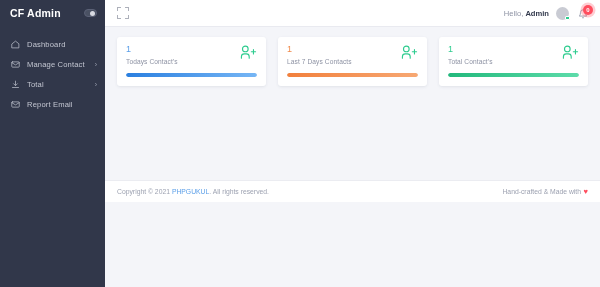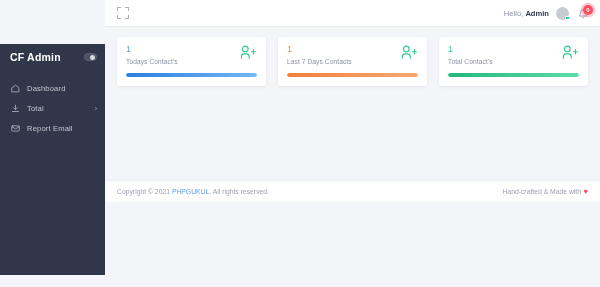--- a/index.html
+++ b/index.html
@@ -15,28 +15,27 @@
   .app {
     display: flex;
     width: 600px;
     height: 287px;
     position: relative;
   }
 
   
   .sidebar {
     width: 105px;
-    height: 231px;
+    height: 287px;
     background: #31374a;
     flex: 0 0 105px;
     display: flex;
     flex-direction: column;
     position: relative;
     z-index: 5;
-    margin-top: 44px;
   }
 
   .brand-row {
     height: 26px;
     display: flex;
     align-items: center;
     justify-content: space-between;
     padding: 0 8px 0 10px;
   }
 
@@ -306,20 +305,30 @@
       <div class="nav-item">
         <span class="nav-icon">
           <svg viewBox="0 0 24 24" fill="none" stroke="currentColor" stroke-width="2" stroke-linecap="round" stroke-linejoin="round">
             <path d="M3 10 L12 3 L21 10 V21 H3 Z"></path>
           </svg>
         </span>
         <span class="nav-label">Dashboard</span>
         <span class="nav-caret"></span>
       </div>
 
+      <div class="nav-item">
+        <span class="nav-icon">
+          <svg viewBox="0 0 24 24" fill="none" stroke="currentColor" stroke-width="2" stroke-linecap="round" stroke-linejoin="round">
+            <rect x="2" y="5" width="20" height="14" rx="2"></rect>
+            <path d="M2 7 L12 13 L22 7"></path>
+          </svg>
+        </span>
+        <span class="nav-label">Manage Contact</span>
+        <span class="nav-caret">›</span>
+      </div>
 
       <div class="nav-item">
         <span class="nav-icon">
           <svg viewBox="0 0 24 24" fill="none" stroke="currentColor" stroke-width="2" stroke-linecap="round" stroke-linejoin="round">
             <path d="M12 3 V14"></path>
             <path d="M7 10 L12 15 L17 10"></path>
             <path d="M4 20 H20"></path>
           </svg>
         </span>
         <span class="nav-label">Total</span>

